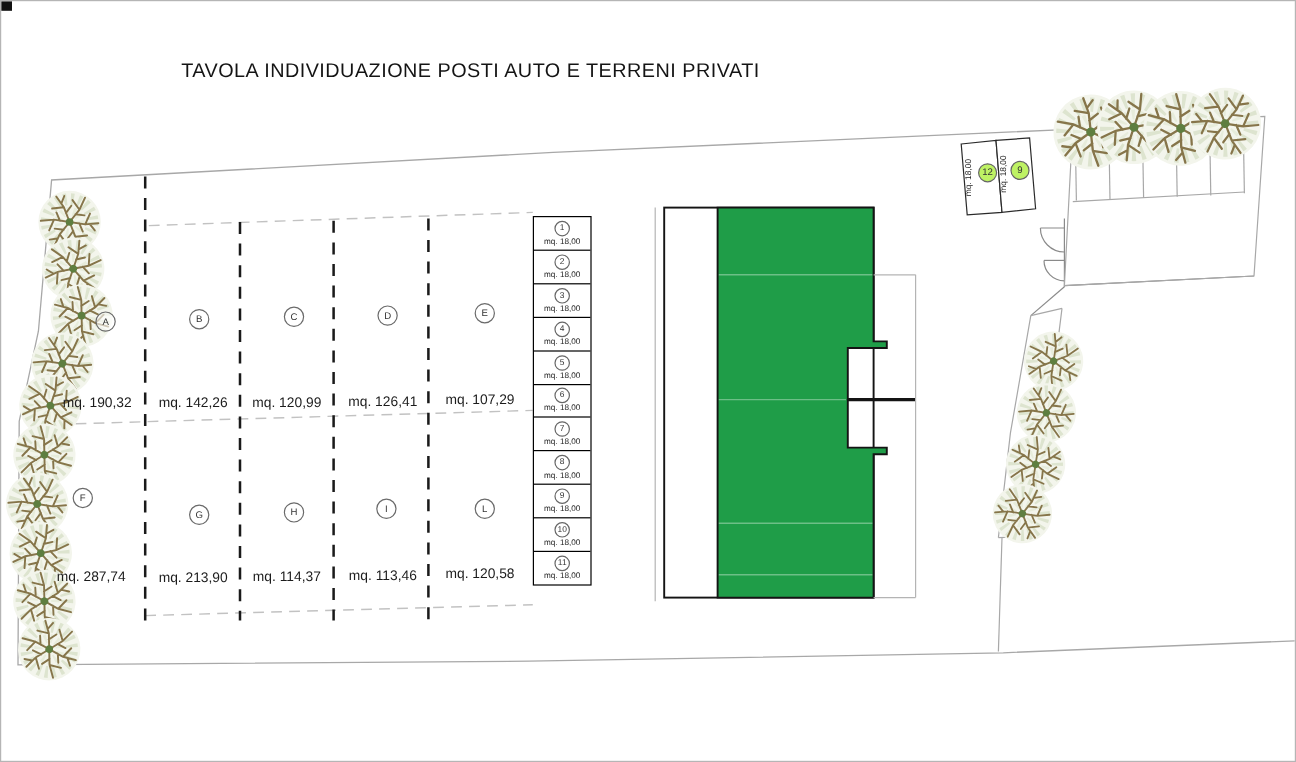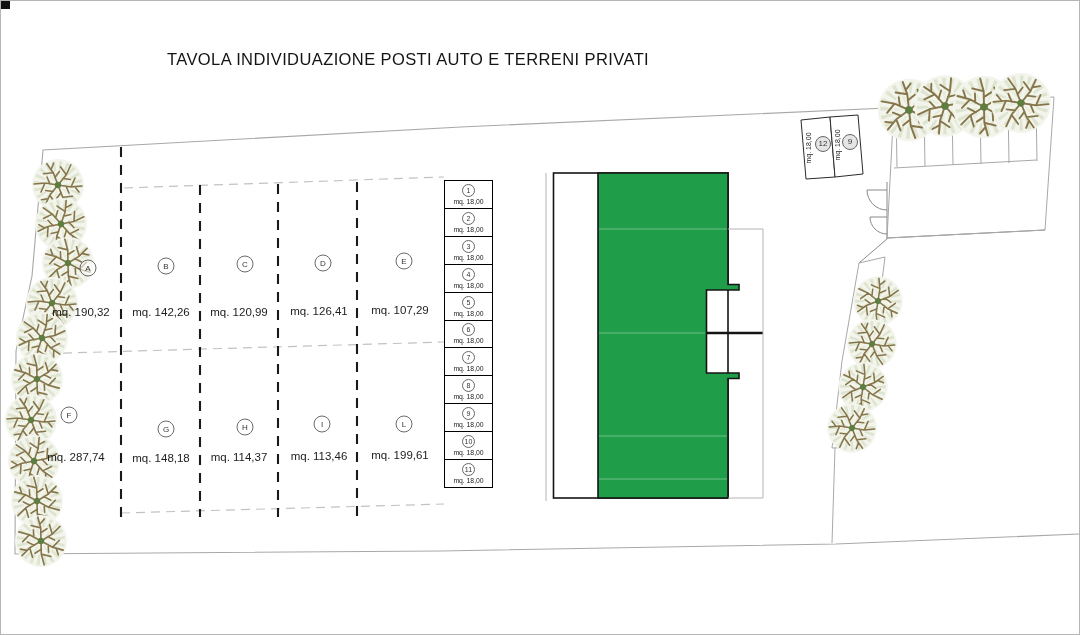--- a/index.html
+++ b/index.html
@@ -4,50 +4,50 @@
 <style>
   html,body{margin:0;padding:0;background:#fff;}
   .canvas{
     position:relative;width:1080px;height:635px;background:#fff;overflow:hidden;
     font-family:"Liberation Sans","DejaVu Sans",sans-serif;color:#1a1a1a;
     border:1px solid #b5b5b5;box-sizing:border-box;
   }
   .abs{position:absolute;}
   .corner-mark{left:0;top:0;width:9px;height:8px;background:#111;}
   .title{
-    left:150px;top:49px;font-size:16.5px;letter-spacing:.4px;color:#141414;white-space:nowrap;margin-left:16px;
+    left:150px;top:49px;font-size:16.5px;letter-spacing:.4px;color:#141414;white-space:nowrap;
   }
   
   .plot-id{
     width:15px;height:15px;border:1px solid #6a6a6a;border-radius:50%;
     font-size:8px;line-height:15px;text-align:center;color:#333;background:rgba(255,255,255,.6);
     transform:translate(-50%,-50%);
   }
   .plot-area{
-    transform:translate(-50%,-50%);font-size:11.5px;color:#1c1c1c;white-space:nowrap;
+    transform:translate(-50%,-50%);font-size:11.5px;color:#1c1c1c;white-space:nowrap;margin-top:24px;
   }
   
   .parking-col{
     left:443px;top:179px;width:49px;height:308px;border:1.3px solid #000;
     box-sizing:border-box;display:flex;flex-direction:column;background:#fff;
   }
   .pcell{
     flex:1;display:flex;flex-direction:column;align-items:center;justify-content:center;
     gap:1px;border-bottom:1.2px solid #000;box-sizing:border-box;
   }
   .pcell:last-child{border-bottom:none;}
   .num-badge{
     width:11px;height:11px;border:1px solid #666;border-radius:50%;
     font-size:7px;line-height:11px;text-align:center;color:#333;background:#fff;
   }
   .pcell-area{font-size:6.8px;color:#222;white-space:nowrap;}
   
   .num-badge-lg{
     width:14px;height:14px;border:1px solid #666;border-radius:50%;
-    font-size:8px;line-height:14px;text-align:center;color:#333;background:#e5e5e5;
+    font-size:8px;line-height:14px;text-align:center;color:#333;background:#bef264;
     transform:translate(-50%,-50%);
   }
   .rot-label{
     transform:translate(-50%,-50%) rotate(-90deg);font-size:7px;color:#222;white-space:nowrap;
   }
   svg{position:absolute;left:0;top:0;}
 </style>
 </head>
 <body>
 
@@ -181,24 +181,24 @@
   <div class="abs plot-area" style="left:318px;top:310px">mq. 126,41</div>
   <div class="abs plot-area" style="left:399px;top:309px">mq. 107,29</div>
 
   <div class="abs plot-id" style="left:68px;top:414px">F</div>
   <div class="abs plot-id" style="left:165px;top:428px">G</div>
   <div class="abs plot-id" style="left:244px;top:426px">H</div>
   <div class="abs plot-id" style="left:321px;top:423px">I</div>
   <div class="abs plot-id" style="left:403px;top:423px">L</div>
 
   <div class="abs plot-area" style="left:75px;top:456px">mq. 287,74</div>
-  <div class="abs plot-area" style="left:160px;top:457px">mq. 148,18</div>
+  <div class="abs plot-area" style="left:160px;top:457px">mq. 213,90</div>
   <div class="abs plot-area" style="left:238px;top:456px">mq. 114,37</div>
   <div class="abs plot-area" style="left:318px;top:455px">mq. 113,46</div>
-  <div class="abs plot-area" style="left:399px;top:454px">mq. 199,61</div>
+  <div class="abs plot-area" style="left:399px;top:454px">mq. 120,58</div>
 
   <div class="abs parking-col">
     <div class="pcell">
       <span class="num-badge">1</span>
       <span class="pcell-area">mq. 18,00</span>
     </div>
     <div class="pcell">
       <span class="num-badge">2</span>
       <span class="pcell-area">mq. 18,00</span>
     </div>

